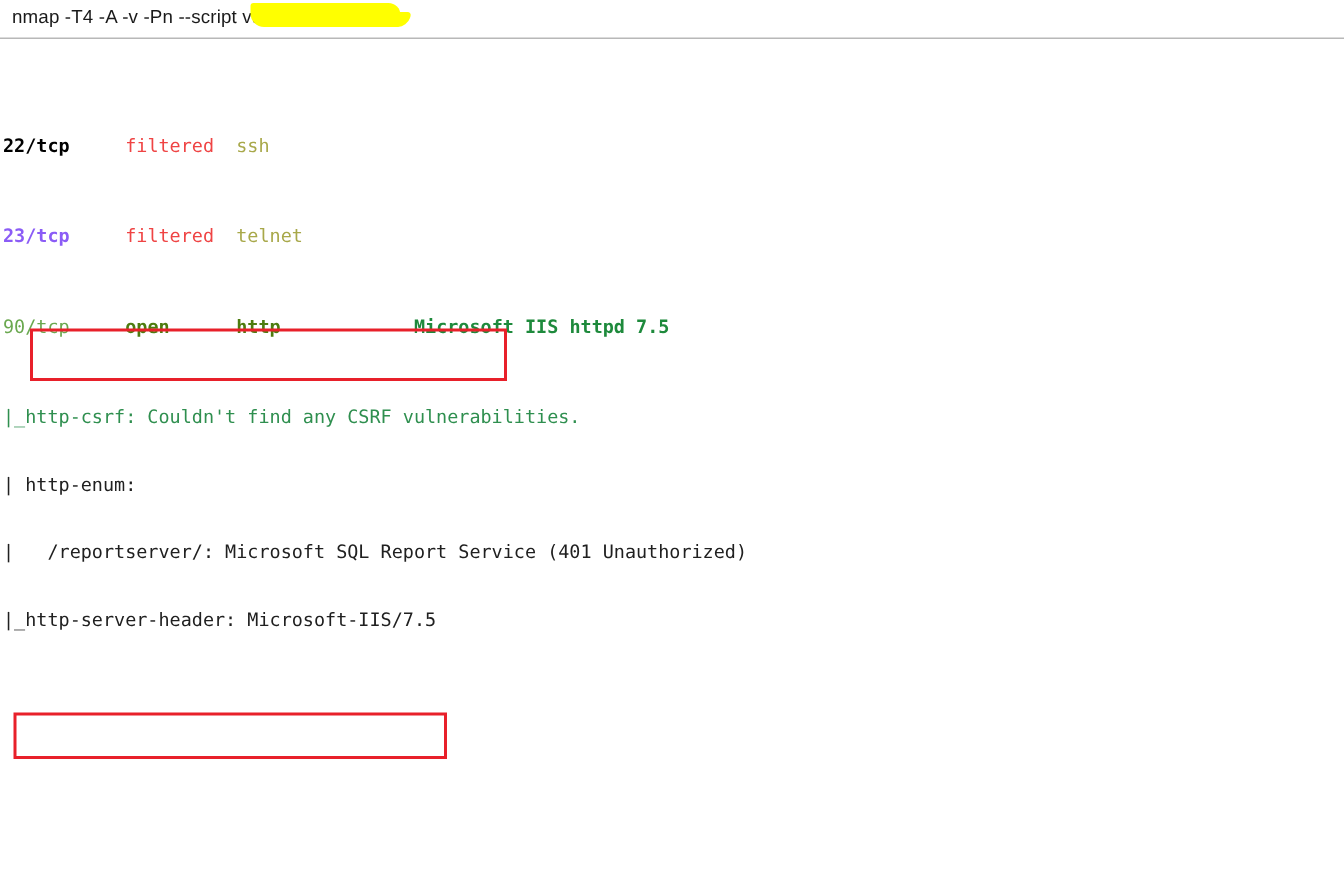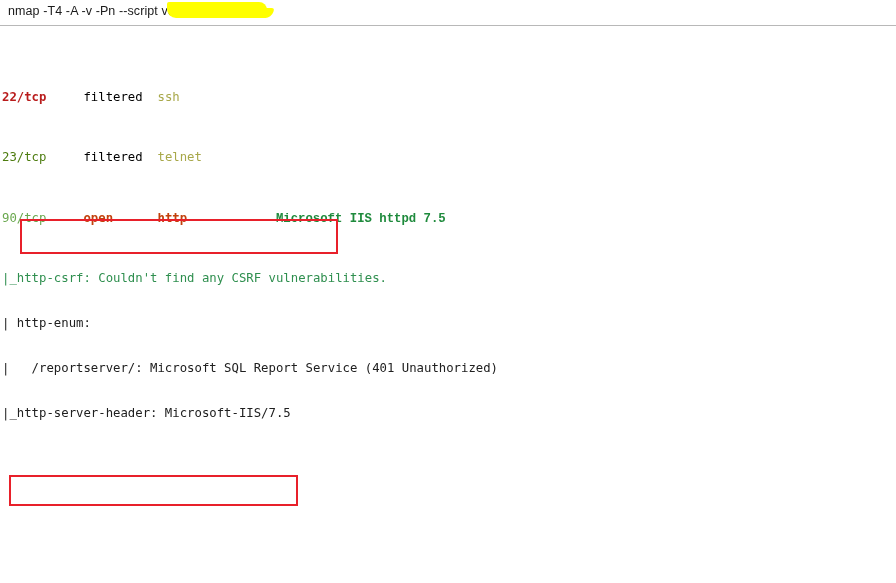--- a/index.html
+++ b/index.html
@@ -59,27 +59,27 @@
     padding: 4px 0 0 2px;
     font-size: 12.3px;
     line-height: 15.05px;
     white-space: pre;
     color: #202020;
   }
   .ln { height: 15.05px; }
 
   
   .hdr      { color: #1c2f8f; font-weight: bold; }
-  .port     { color: #4d7c0f; }
-  .port-b   { color: #b91c1c; font-weight: bold; }
-  .filtered { color: #000000; }
+  .port     { color: #8b5cf6; font-weight: bold; }
+  .port-b   { color: #000000; font-weight: bold; }
+  .filtered { color: #ef4444; }
   .svc-f    { color: #a8a84a; }
-  .open     { color: #c2410c; font-weight: bold; }
+  .open     { color: #4d7c0f; font-weight: bold; }
   .openp    { color: #6aa84f; }
-  .ver      { color: #1e8a3c; font-weight: bold; font-family: Liberation Mono, monospace; }
+  .ver      { color: #1e8a3c; font-weight: bold; }
   .green    { color: #2f8f4f; }
 
   
   .redbox {
     position: absolute;
     border: 2.5px solid #e8202a;
     box-sizing: border-box;
     pointer-events: none;
   }
   #redbox-1 { left: 20px;  top: 193px; width: 318px; height: 35px; }

